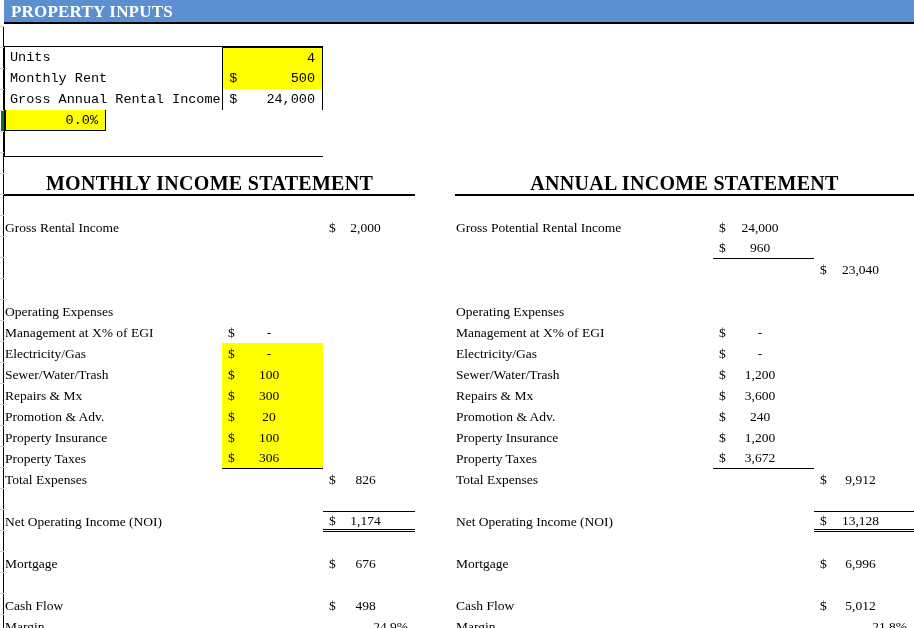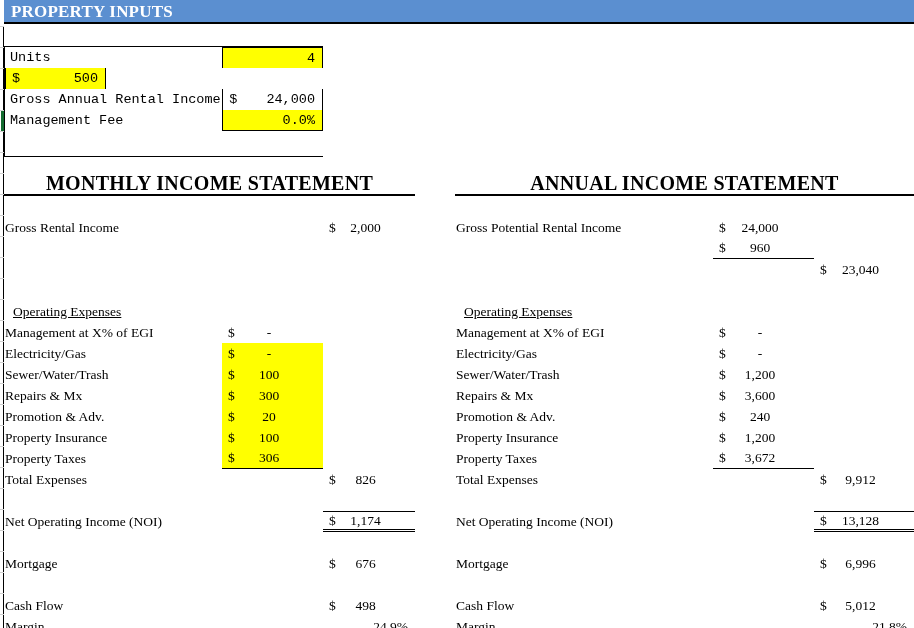--- a/index.html
+++ b/index.html
@@ -117,22 +117,20 @@
     align-items: center;
     width: 100%;
   }
   .row.spacer { }
   .rlabel {
     position: absolute;
     left: 1px;
     white-space: nowrap;
   }
   .rlabel.underline {
-    text-decoration: underline;
-    margin-left: 8px;
   }
 
   
   .cell {
     position: absolute;
     height: 21px;
     display: flex;
     align-items: center;
   }
   .cell .cur { position: absolute; left: 6px; }
@@ -197,37 +195,37 @@
 
   <div class="inp-row">
     <span class="inp-label">Units</span>
     <span class="inp-val hl">
       <span class="cur"></span>
       <span class="num">4</span>
     </span>
   </div>
 
   <div class="inp-row">
+    <span class="inp-label">Monthly Rent</span>
     <span class="inp-val hl">
       <span class="cur">$</span>
       <span class="num">500</span>
     </span>
   </div>
 
   <div class="inp-row">
     <span class="inp-label">Gross Annual Rental Income</span>
     <span class="inp-val plain">
       <span class="cur">$</span>
       <span class="num">24,000</span>
     </span>
   </div>
 
 
   <div class="inp-row">
-    <span class="inp-label">Management Fee</span>
     <span class="inp-val hl">
       <span class="cur"></span>
       <span class="num">0.0%</span>
     </span>
   </div>
 
 </div>
 
 <div class="stmt" id="monthly-stmt">
   <div class="stmt-title">MONTHLY INCOME STATEMENT</div>

